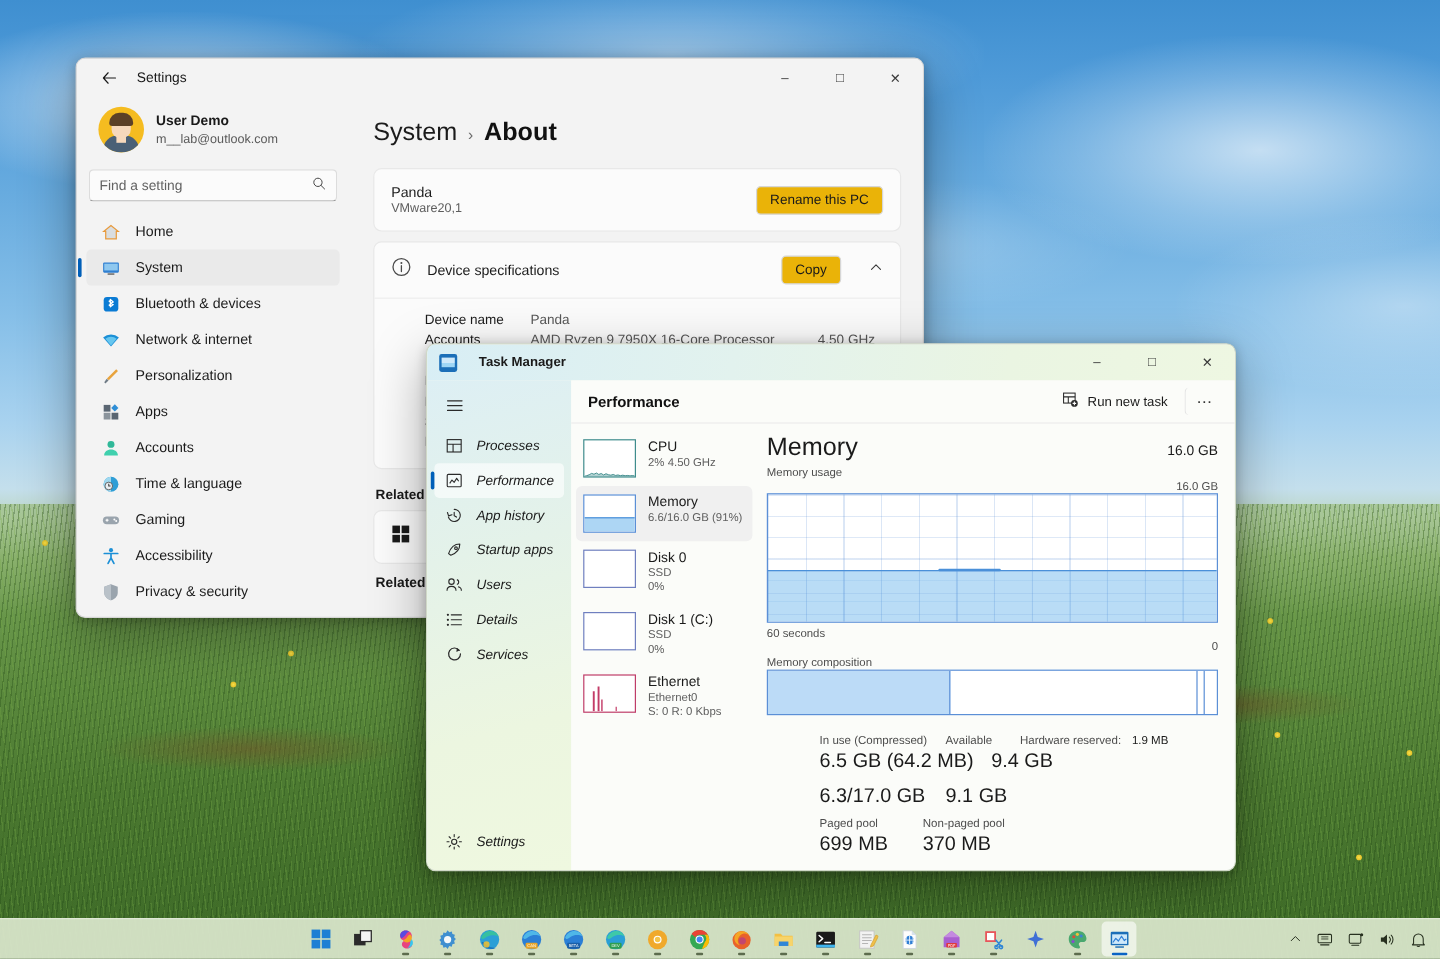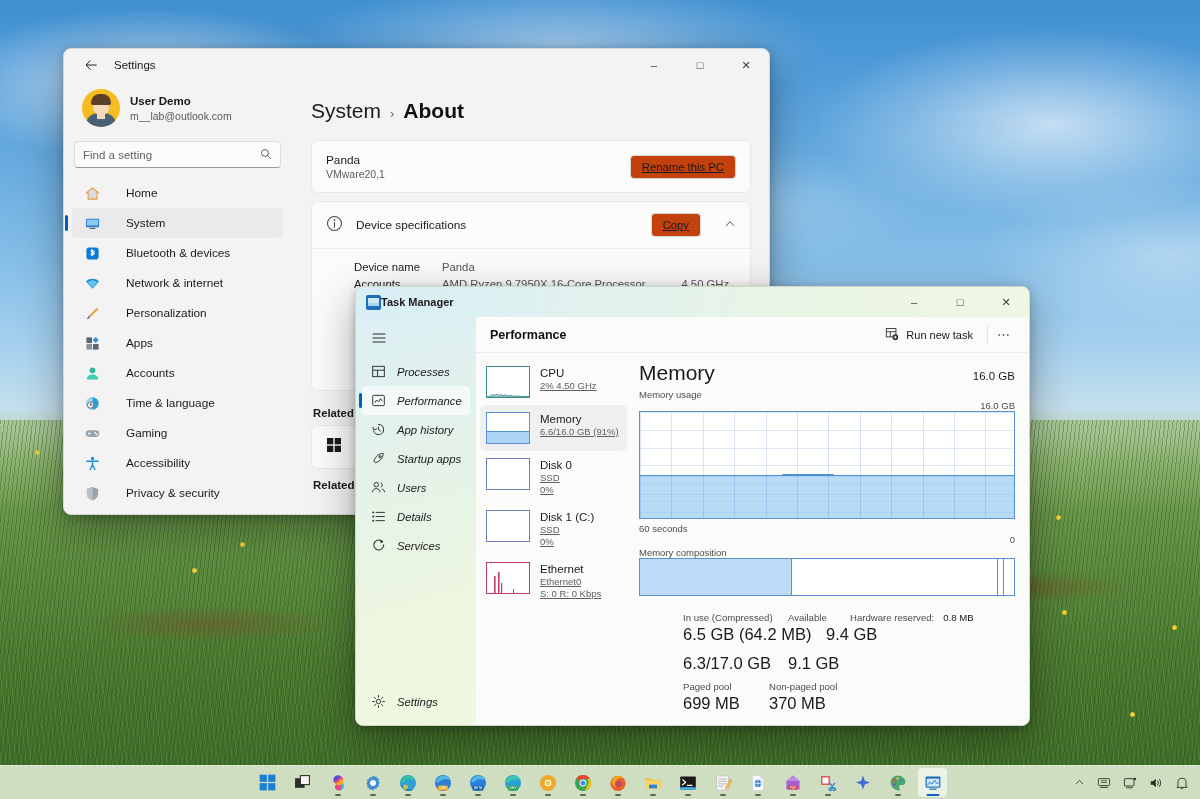--- a/index.html
+++ b/index.html
@@ -97,21 +97,21 @@
     margin: 6px 2px 10px 2px; height: 27px; background: #fbfbfb;
     border: 1px solid #dcdcdc; border-bottom-color: #9a9a9a; border-radius: 4px;
     display: flex; align-items: center; padding: 0 8px;
   }
   #search-box input {
     border: 0; outline: none; background: transparent; flex: 1;
     font-family: "Liberation Sans", sans-serif; font-size: 11.5px; color: #444;
   }
   #search-box input::placeholder { color: #636363; }
   .nav-item {
-    display: flex; align-items: center; gap: 25px;
+    display: flex; align-items: center; gap: 12px;
     height: 30px; border-radius: 4px; padding-left: 12px; position: relative;
     font-size: 11.8px; color: #1a1a1a;
   }
   .nav-item.active { background: #eaeaea; }
   .nav-item.active::before {
     content: ""; position: absolute; left: -7px; top: 7px;
     width: 3px; height: 16px; background: #005fb8; border-radius: 2px;
   }
   .nav-ico { width: 17px; height: 17px; flex: 0 0 17px; display: flex; align-items: center; justify-content: center; }
 
@@ -120,22 +120,22 @@
   #breadcrumb { display: flex; align-items: baseline; gap: 9px; margin-bottom: 17px; }
   #bc-sys { font-size: 21px; color: #1b1b1b; }
   #bc-sep { font-size: 13px; color: #6a6a6a; }
   #bc-about { font-size: 21px; font-weight: bold; color: #111; }
 
   .card { background: #fbfbfb; border: 1px solid #e8e8e8; border-radius: 7px; margin-bottom: 8px; }
   #pc-card { display: flex; align-items: center; padding: 12px 14px; }
   #pc-name { font-size: 11.8px; color: #1a1a1a; }
   #pc-model { font-size: 10.5px; color: #5d5d5d; margin-top: 1px; }
   .btn {
-    border: 1px solid #d6d6d6; border-radius: 4px; background: #c2410c;
-    font-size: 11.3px; color: #1a1a1a; padding: 5px 11px; font-family: "Liberation Sans", sans-serif; text-decoration: underline;
+    border: 1px solid #d6d6d6; border-radius: 4px; background: #eab308;
+    font-size: 11.3px; color: #1a1a1a; padding: 5px 11px; font-family: "Liberation Sans", sans-serif;
   }
 
   #spec-card-head { display: flex; align-items: center; padding: 11px 14px; gap: 13px; border-bottom: 1px solid #ededed; }
   #spec-title { font-size: 11.8px; color: #1a1a1a; }
   #spec-rows { padding: 10px 14px 12px 42px; }
   .spec-row { display: flex; font-size: 11.3px; line-height: 17px; }
   .spec-key { width: 88px; color: #1c1c1c; flex: 0 0 88px; }
   .spec-val { color: #575757; }
   .spec-val2 { color: #575757; margin-left: 36px; }
 
@@ -153,21 +153,21 @@
     height: 30px; display: flex; align-items: center; padding-left: 10px;
     background: linear-gradient(100deg, #d8eef5 0%, #e2f2ee 38%, #eaf5e2 72%, #eef7e2 100%);
   }
   #tm-appicon {
     width: 15px; height: 15px; background: #1c6fb8; border-radius: 2px; position: relative; flex: 0 0 15px;
   }
   #tm-appicon::after {
     content: ""; position: absolute; left: 2px; top: 3px; right: 2px; bottom: 4px;
     background: linear-gradient(to top, #9fd6f5 0 40%, #cfe9fa 40% 100%);
   }
-  #tm-title { font-size: 11px; color: #1a1a1a; margin-left: 0; font-weight: bold; }
+  #tm-title { font-size: 11px; color: #1a1a1a; margin-left: 18px; font-weight: bold; }
   #tm-body { display: flex; height: 409px; }
 
   #tm-nav {
     width: 120px; flex: 0 0 120px; padding: 6px 6px 0 6px;
     display: flex; flex-direction: column;
     background: linear-gradient(165deg, #ddeff4 0%, #e4f2e9 35%, #ecf6e0 70%, #eff8e0 100%);
     font-style: italic;
   }
   #tm-hamburger {
     width: 34px; height: 30px; display: flex; align-items: center; justify-content: center;
@@ -204,21 +204,21 @@
 
   #tm-list { width: 155px; flex: 0 0 155px; padding: 6px 4px 0 4px; }
   .res-item { display: flex; gap: 10px; padding: 7px 6px; border-radius: 5px; align-items: flex-start; }
   .res-item.active { background: #f0f0f0; }
   .res-thumb { width: 44px; height: 32px; flex: 0 0 44px; border: 1px solid #bf4a6b; position: relative; background: #fff; overflow: hidden; }
   .res-thumb.cpu { border-color: #3f8c8c; }
   .res-thumb.mem { border-color: #5b8fd6; }
   .res-thumb.disk { border-color: #6f7fbf; }
   .res-thumb.eth { border-color: #bf3c68; }
   .res-name { font-size: 11.5px; color: #1a1a1a; line-height: 14px; }
-  .res-sub { font-size: 9.5px; color: #606060; line-height: 12px; text-decoration: underline; }
+  .res-sub { font-size: 9.5px; color: #606060; line-height: 12px; }
 
   #tm-detail { flex: 1; padding: 8px 14px 10px 8px; overflow: hidden; }
   #mem-head { display: flex; align-items: baseline; }
   #mem-title { font-size: 21px; color: #1a1a1a; }
   #mem-total { margin-left: auto; font-size: 11.5px; color: #1a1a1a; }
   .g-lbl-row { display: flex; font-size: 9.5px; color: #4d4d4d; margin-top: 4px; flex-direction: column; }
   .g-lbl-row .right { margin-left: auto; }
 
   #mem-graph {
     height: 108px; border: 1px solid #5b8fd6; position: relative; overflow: hidden;
@@ -736,21 +736,21 @@
             <div id="mc-modified" style="width:55%"></div>
             <div id="mc-standby" style="width:1.6%"></div>
             <div style="flex:1"></div>
           </div>
 
           <div id="mem-stats">
             <div class="stat-lbl-row">
               <span style="width:105px">In use (Compressed)</span>
               <span style="width:62px">Available</span>
               <span>Hardware reserved:</span>
-              <span style="margin-left:9px;color:#1a1a1a">0.8 MB</span>
+              <span style="margin-left:9px;color:#1a1a1a">1.9 MB</span>
             </div>
             <div class="stat-val-row">
               <span style="width:143px">6.5 GB (64.2 MB)</span>
               <span>9.4 GB</span>
             </div>
 
             <div class="stat-val-row">
               <span style="width:105px">6.3/17.0 GB</span>
               <span>9.1 GB</span>
             </div>

